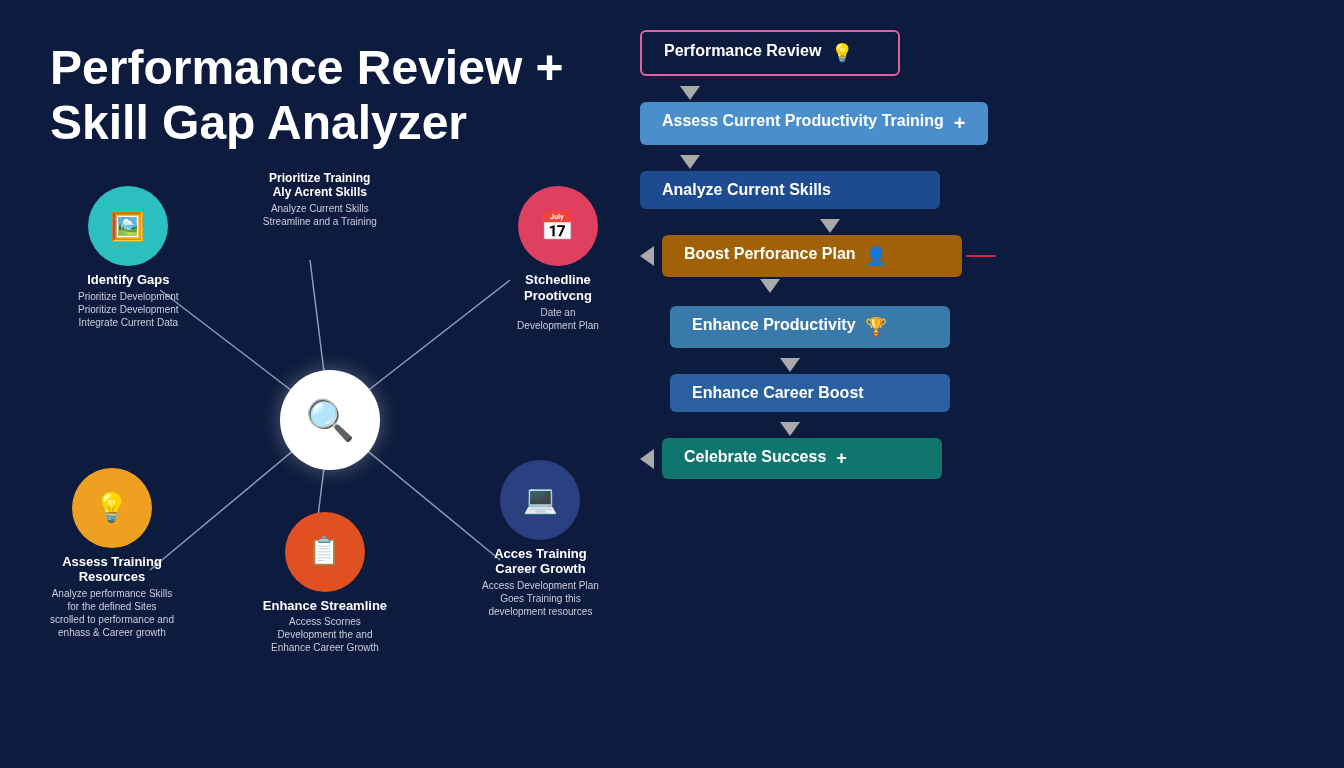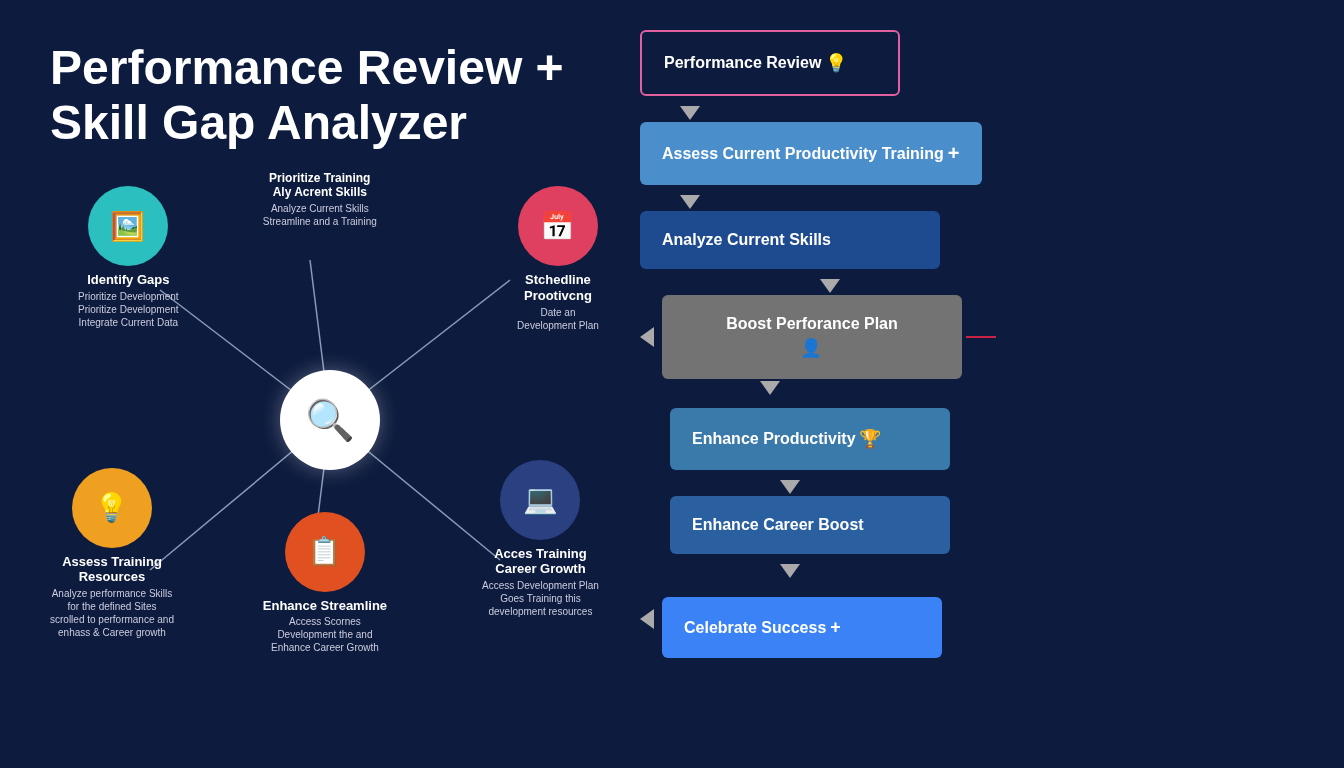--- a/index.html
+++ b/index.html
@@ -158,26 +158,26 @@
     }
 
     .flow-step {
       display: flex;
       align-items: center;
       margin-bottom: 8px;
     }
 
     .flow-box {
       border-radius: 6px;
-      padding: 20px 22px;
+      padding: 10px 22px;
       font-size: 16px;
       font-weight: 700;
       display: flex;
-      align-items: center;
-      gap: 4px;
+      align-items: flex-start;
+      gap: 10px;
       position: relative;
     }
 
     .flow-box.pink-outline {
       background: transparent;
       border: 2px solid #e060a0;
       color: #fff;
       min-width: 260px;
     }
 
@@ -187,45 +187,43 @@
       min-width: 340px;
     }
 
     .flow-box.blue-dark {
       background: #1e4a8f;
       color: #fff;
       min-width: 300px;
     }
 
     .flow-box.gray-blue {
-      background: #737373;
+      background: #a16207;
       color: #fff;
       min-width: 300px;
       border: none;
-      flex-direction: column;
     }
 
     .flow-box.teal-light {
       background: #3a7aaa;
       color: #fff;
       min-width: 280px;
       margin-top: 11px;
     }
 
     .flow-box.blue-medium {
       background: #2a5fa0;
       color: #fff;
       min-width: 280px;
     }
 
     .flow-box.orange {
-      background: #3b82f6;
+      background: #0f766e;
       color: #fff;
       min-width: 280px;
-      margin-top: 17px;
     }
 
     .flow-icon {
       font-size: 18px;
     }
 
     .arrow-down {
       width: 0;
       height: 0;
       border-left: 10px solid transparent;

